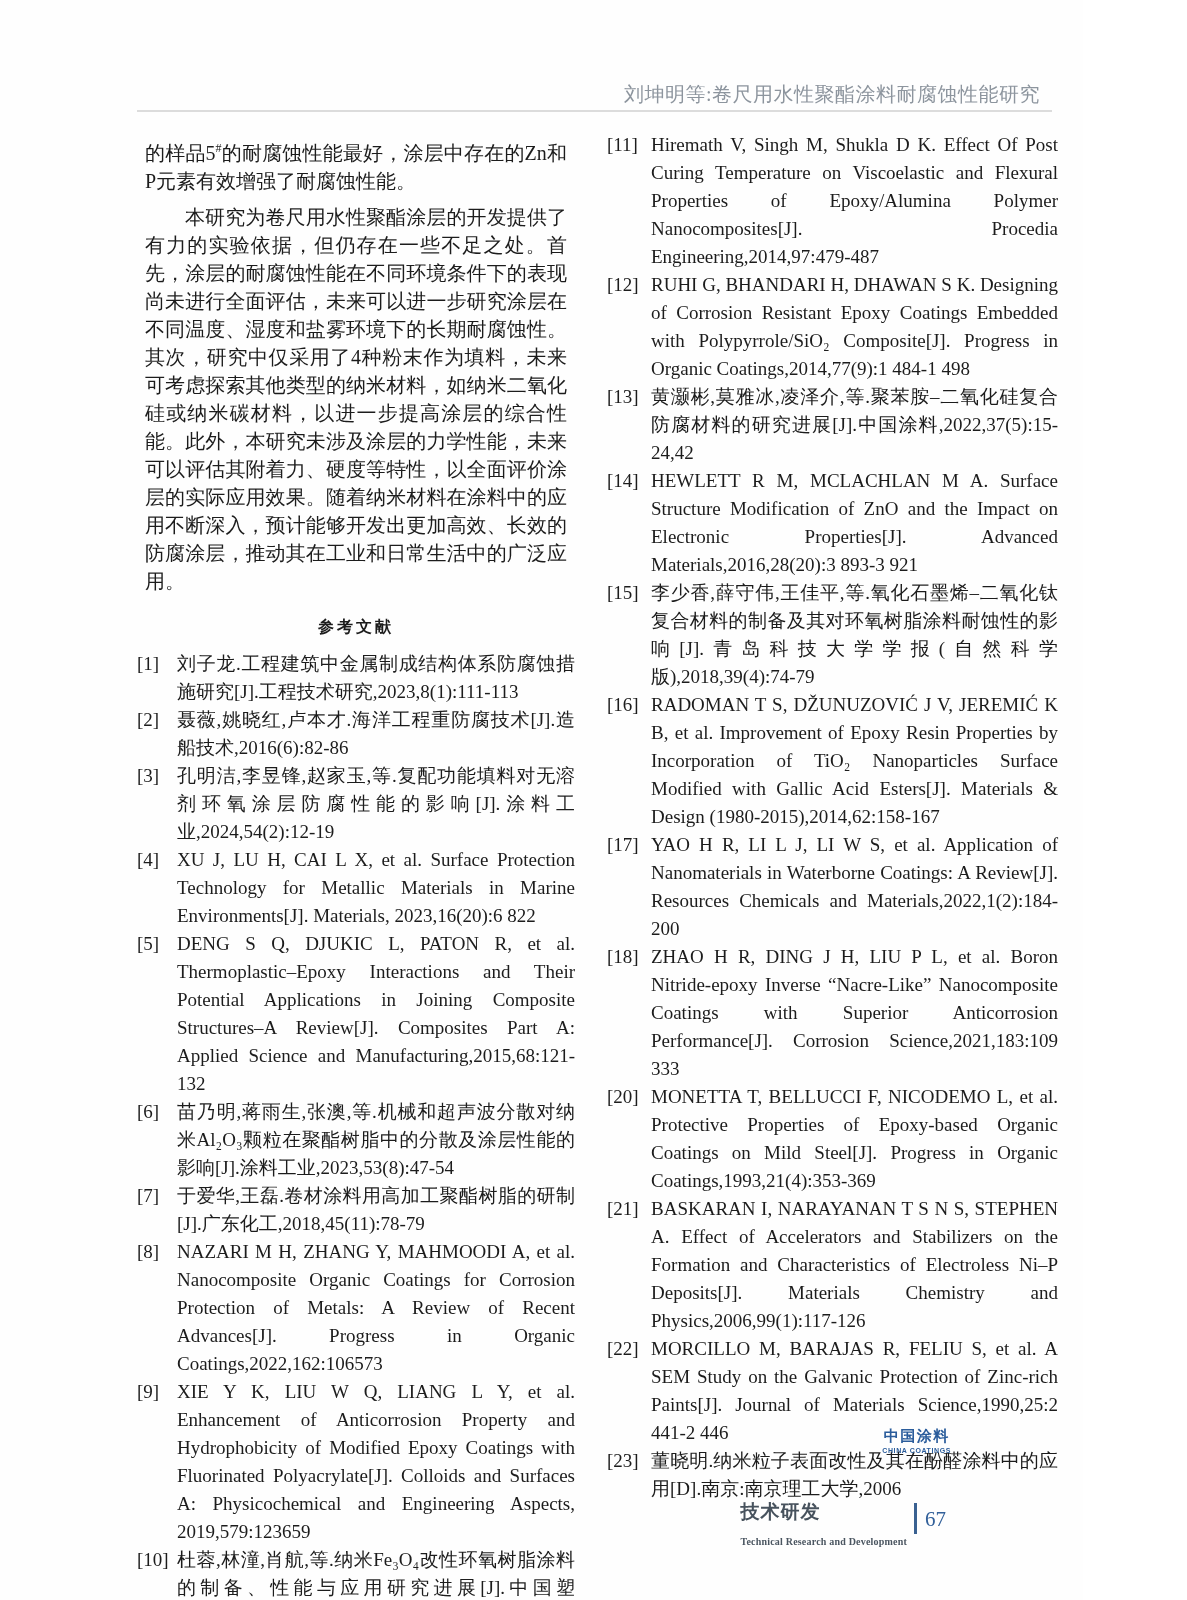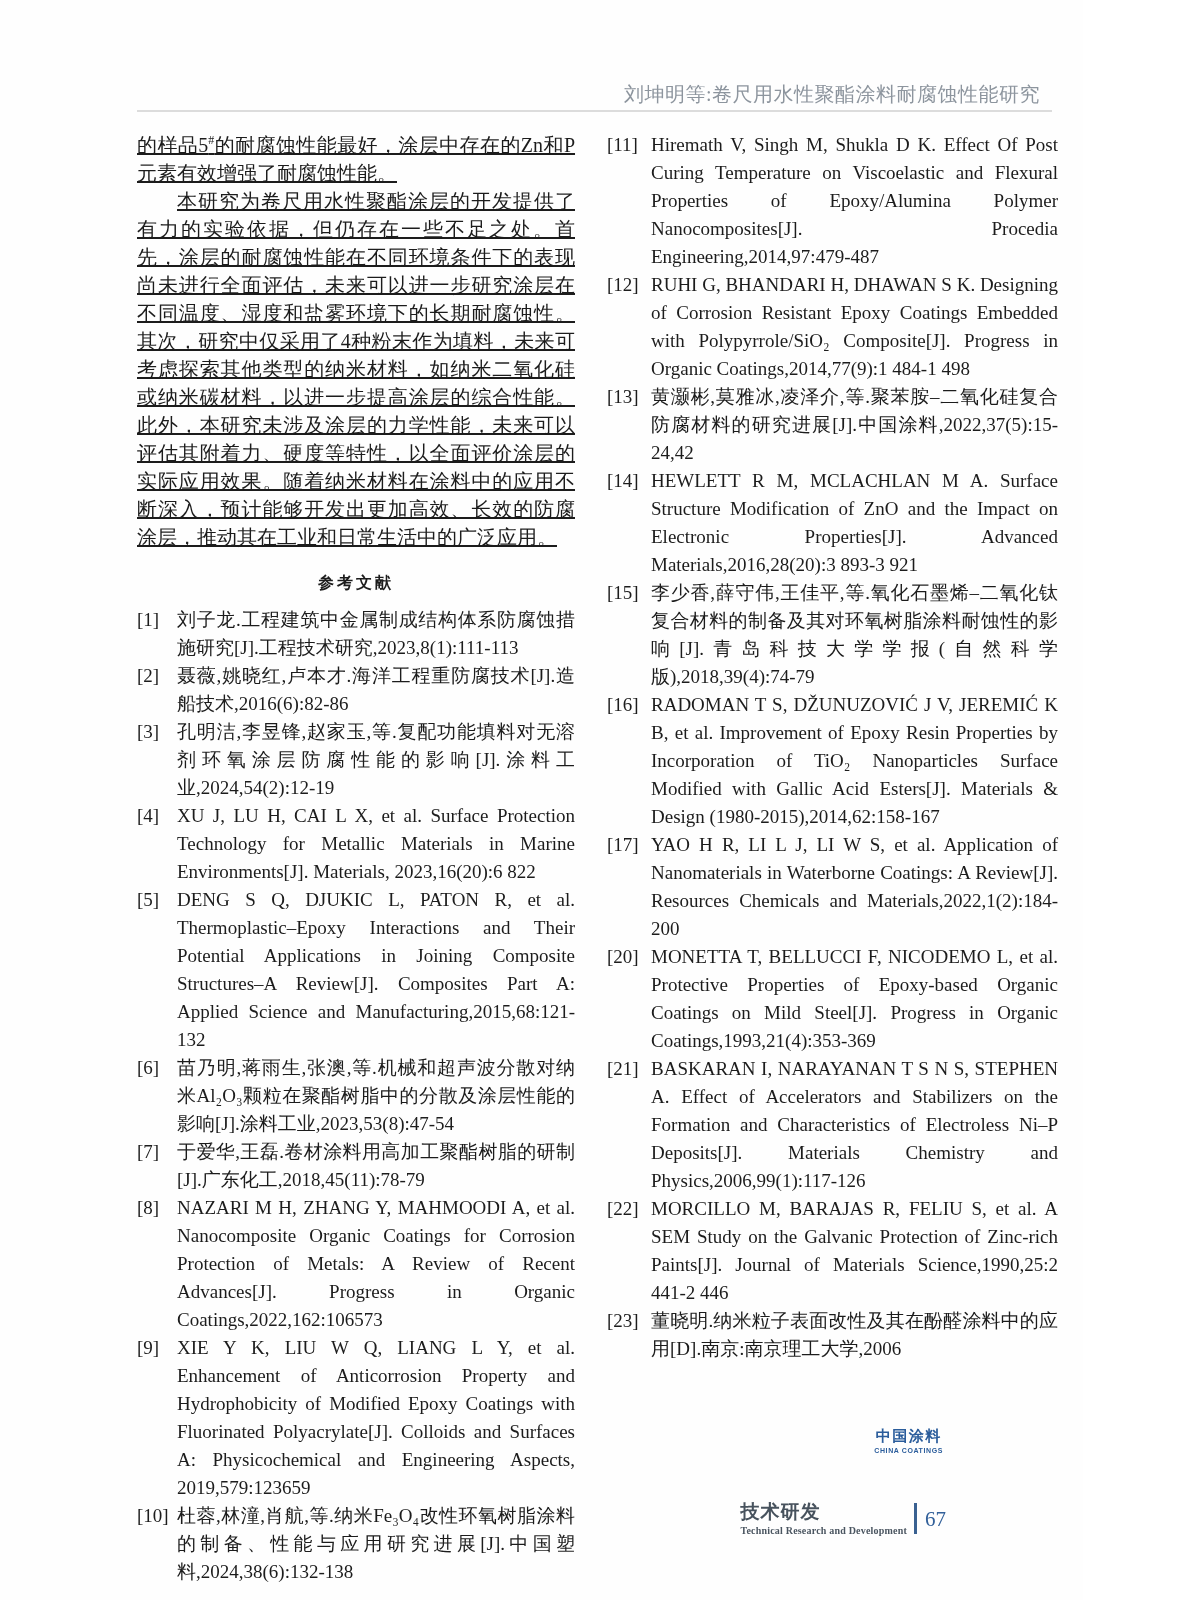--- a/index.html
+++ b/index.html
@@ -44,26 +44,25 @@
     top: 131px;
     left: 137px;
     width: 921px;
     display: flex;
     gap: 32px;
   }
   .col-left  { width: 438px; }
   .col-right { width: 451px; }
 
   .body-para {
-    margin: 0;
+    margin: 8px;
     font-size: 20px;
     line-height: 28px;
     text-align: justify;
     text-justify: inter-ideograph;
-    text-decoration: underline;
   }
   .body-para.indent { text-indent: 2em; }
   .body-para sup {
     font-size: 12px;
     vertical-align: super;
     line-height: 0;
   }
 
   .ref-heading {
     margin: 22px 0 12px 0;
@@ -87,21 +86,21 @@
   .ref-text {
     flex: 1;
     text-align: justify;
     text-justify: inter-ideograph;
   }
 
   
   .logo {
     position: absolute;
     top: 1429px;
-    right: 140px;
+    right: 132px;
     text-align: center;
     color: #2a5c9b;
     line-height: 1;
   }
   .logo-cn {
     font-size: 15px;
     font-weight: 700;
     letter-spacing: 1.5px;
     white-space: nowrap;
   }
@@ -124,21 +123,21 @@
   }
   .footer-text { text-align: left; }
   .footer-cn {
     font-size: 19px;
     font-weight: 600;
     letter-spacing: 1px;
     color: #47525d;
     line-height: 1.1;
   }
   .footer-en {
-    margin-top: 2px;
+    margin-top: 13px;
     font-size: 10px;
     font-weight: 700;
     letter-spacing: 0.2px;
     color: #4a5560;
     white-space: nowrap;
   }
   .footer-bar {
     width: 3px;
     height: 31px;
     background: #3a6191;
@@ -234,20 +233,24 @@
             <span class="ref-num">[15]</span>
             <span class="ref-text">李少香,薛守伟,王佳平,等.氧化石墨烯–二氧化钛复合材料的制备及其对环氧树脂涂料耐蚀性的影响[J].青岛科技大学学报(自然科学版),2018,39(4):74-79</span>
           </div>
           <div class="ref-item">
             <span class="ref-num">[16]</span>
             <span class="ref-text">RADOMAN T S, DŽUNUZOVIĆ J V, JEREMIĆ K B, et al. Improvement of Epoxy Resin Properties by Incorporation of TiO₂ Nanoparticles Surface Modified with Gallic Acid Esters[J]. Materials &amp; Design (1980-2015),2014,62:158-167</span>
           </div>
           <div class="ref-item">
             <span class="ref-num">[17]</span>
             <span class="ref-text">YAO H R, LI L J, LI W S, et al. Application of Nanomaterials in Waterborne Coatings: A Review[J]. Resources Chemicals and Materials,2022,1(2):184-200</span>
+          </div>
+          <div class="ref-item">
+            <span class="ref-num">[18]</span>
+            <span class="ref-text">ZHAO H R, DING J H, LIU P L, et al. Boron Nitride-epoxy Inverse “Nacre-Like” Nanocomposite Coatings with Superior Anticorrosion Performance[J]. Corrosion Science,2021,183:109 333</span>
           </div>
           <div class="ref-item">
             <span class="ref-num">[20]</span>
             <span class="ref-text">MONETTA T, BELLUCCI F, NICODEMO L, et al. Protective Properties of Epoxy-based Organic Coatings on Mild Steel[J]. Progress in Organic Coatings,1993,21(4):353-369</span>
           </div>
           <div class="ref-item">
             <span class="ref-num">[21]</span>
             <span class="ref-text">BASKARAN I, NARAYANAN T S N S, STEPHEN A. Effect of Accelerators and Stabilizers on the Formation and Characteristics of Electroless Ni–P Deposits[J]. Materials Chemistry and Physics,2006,99(1):117-126</span>
           </div>
           <div class="ref-item">

